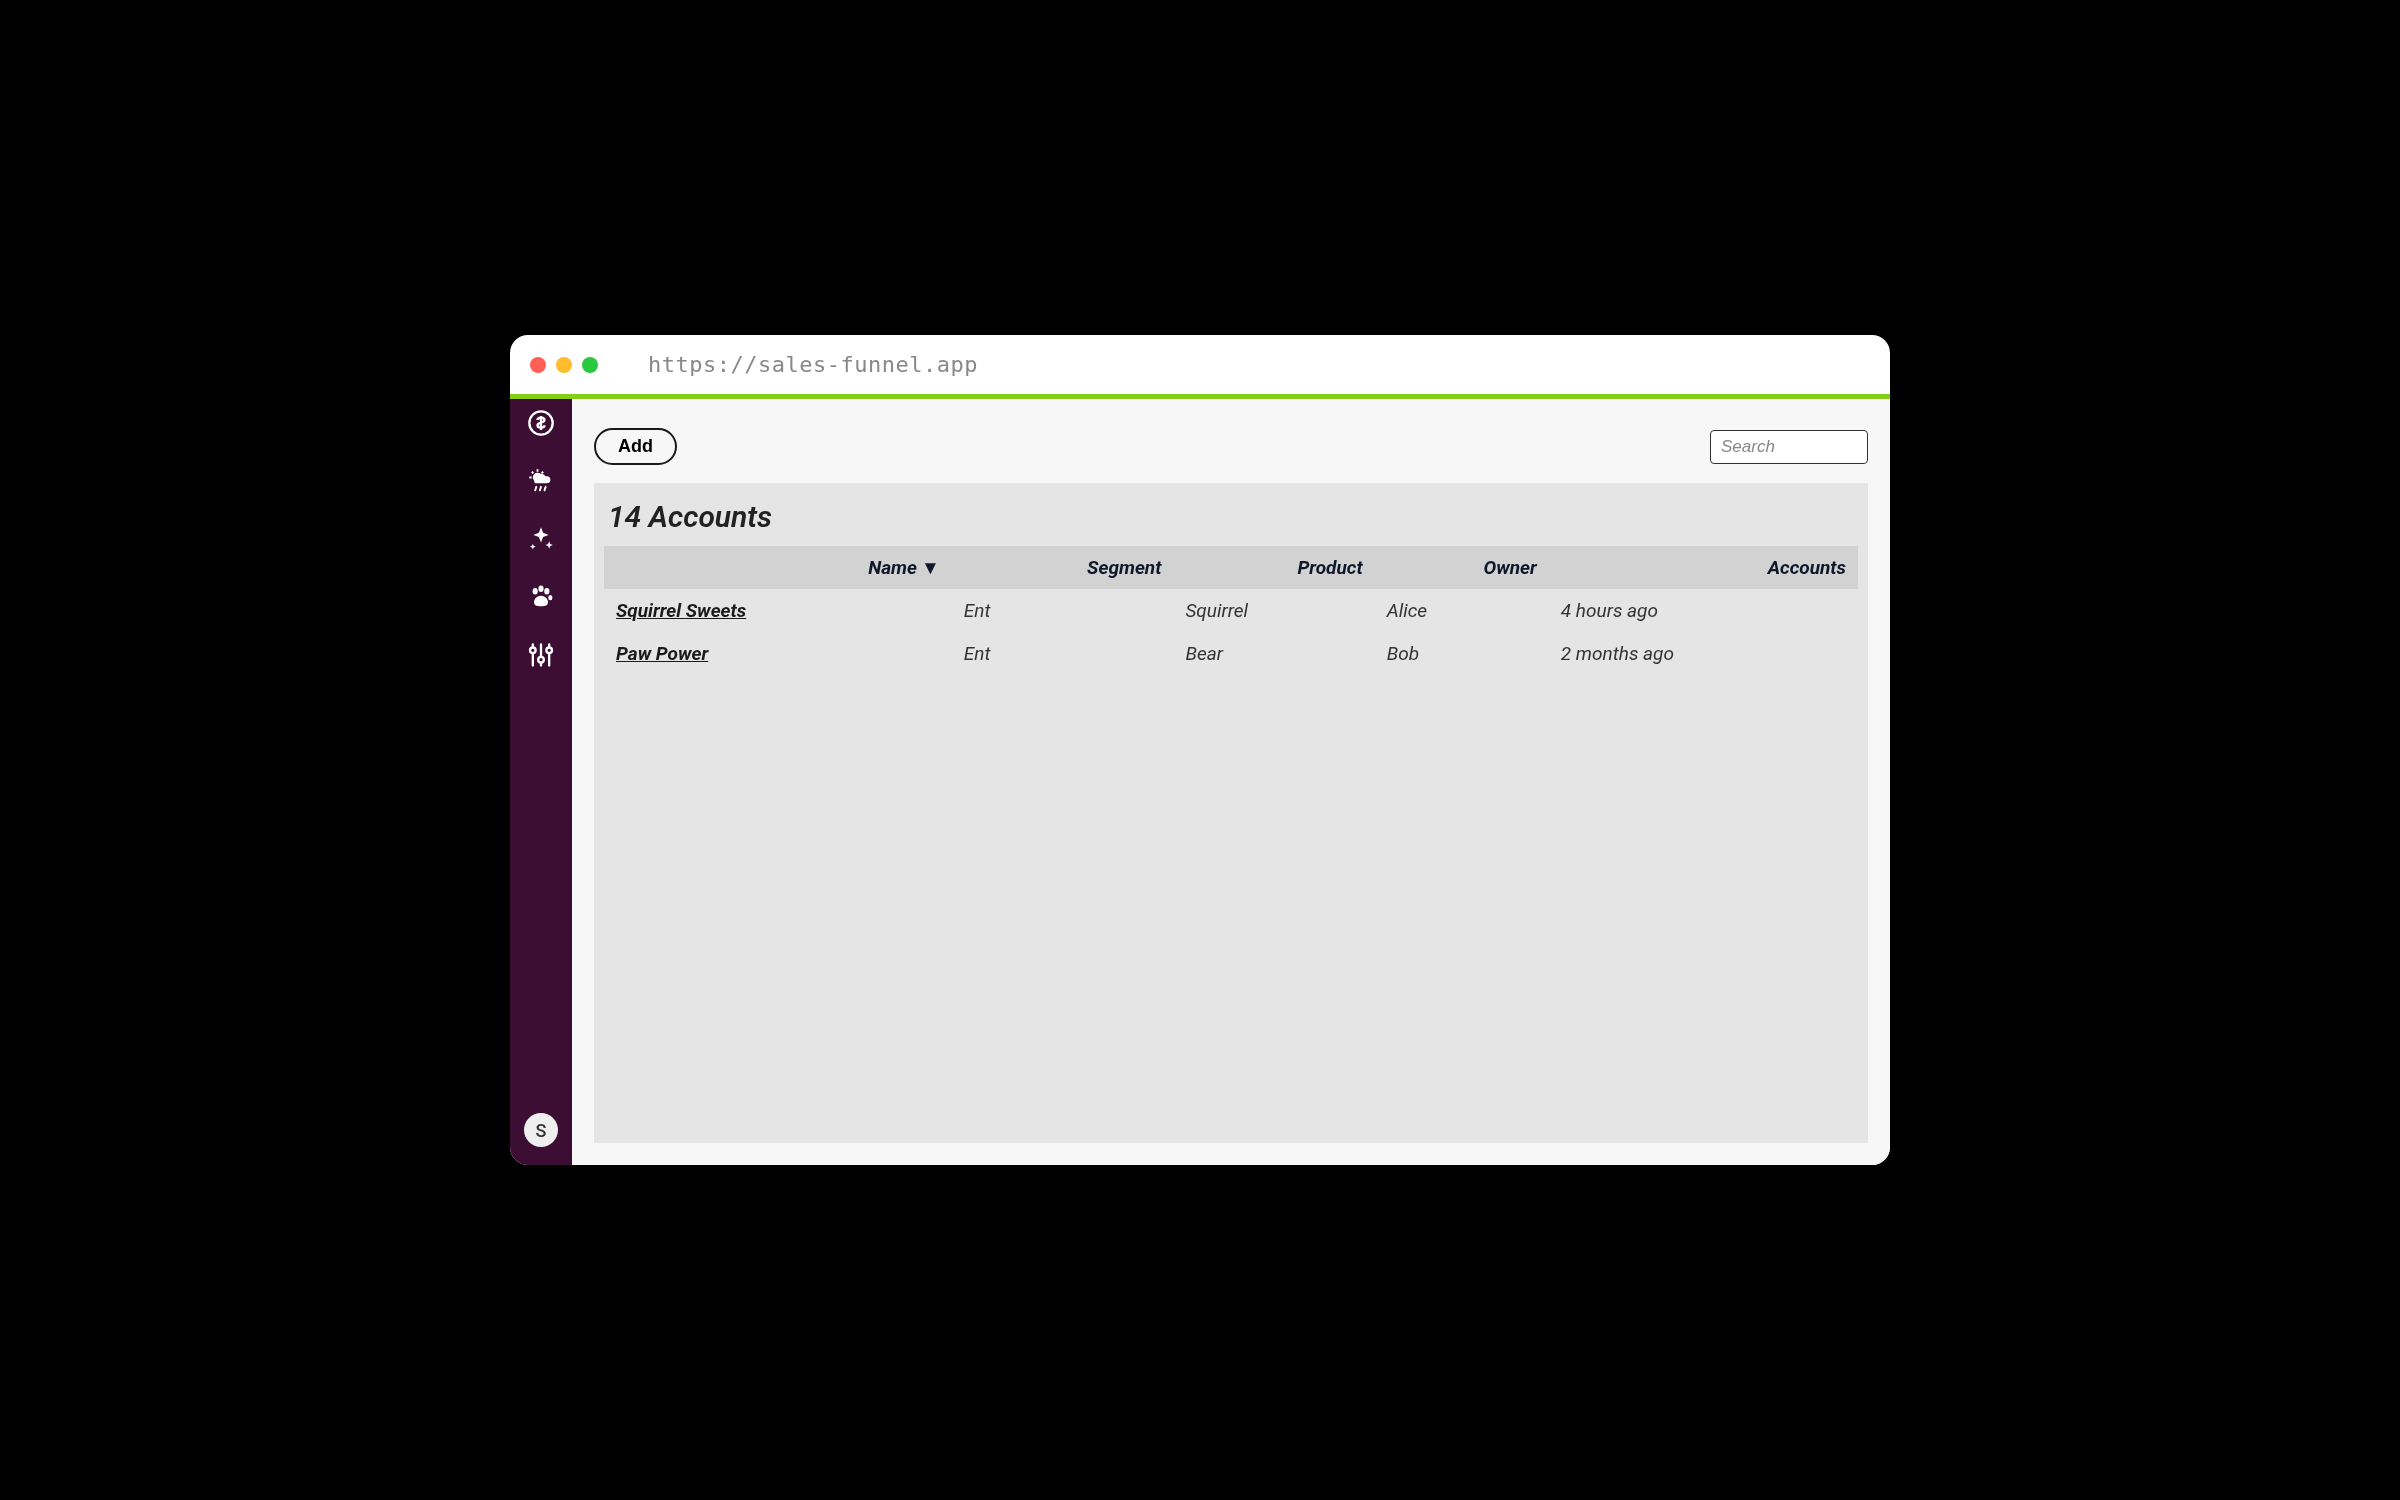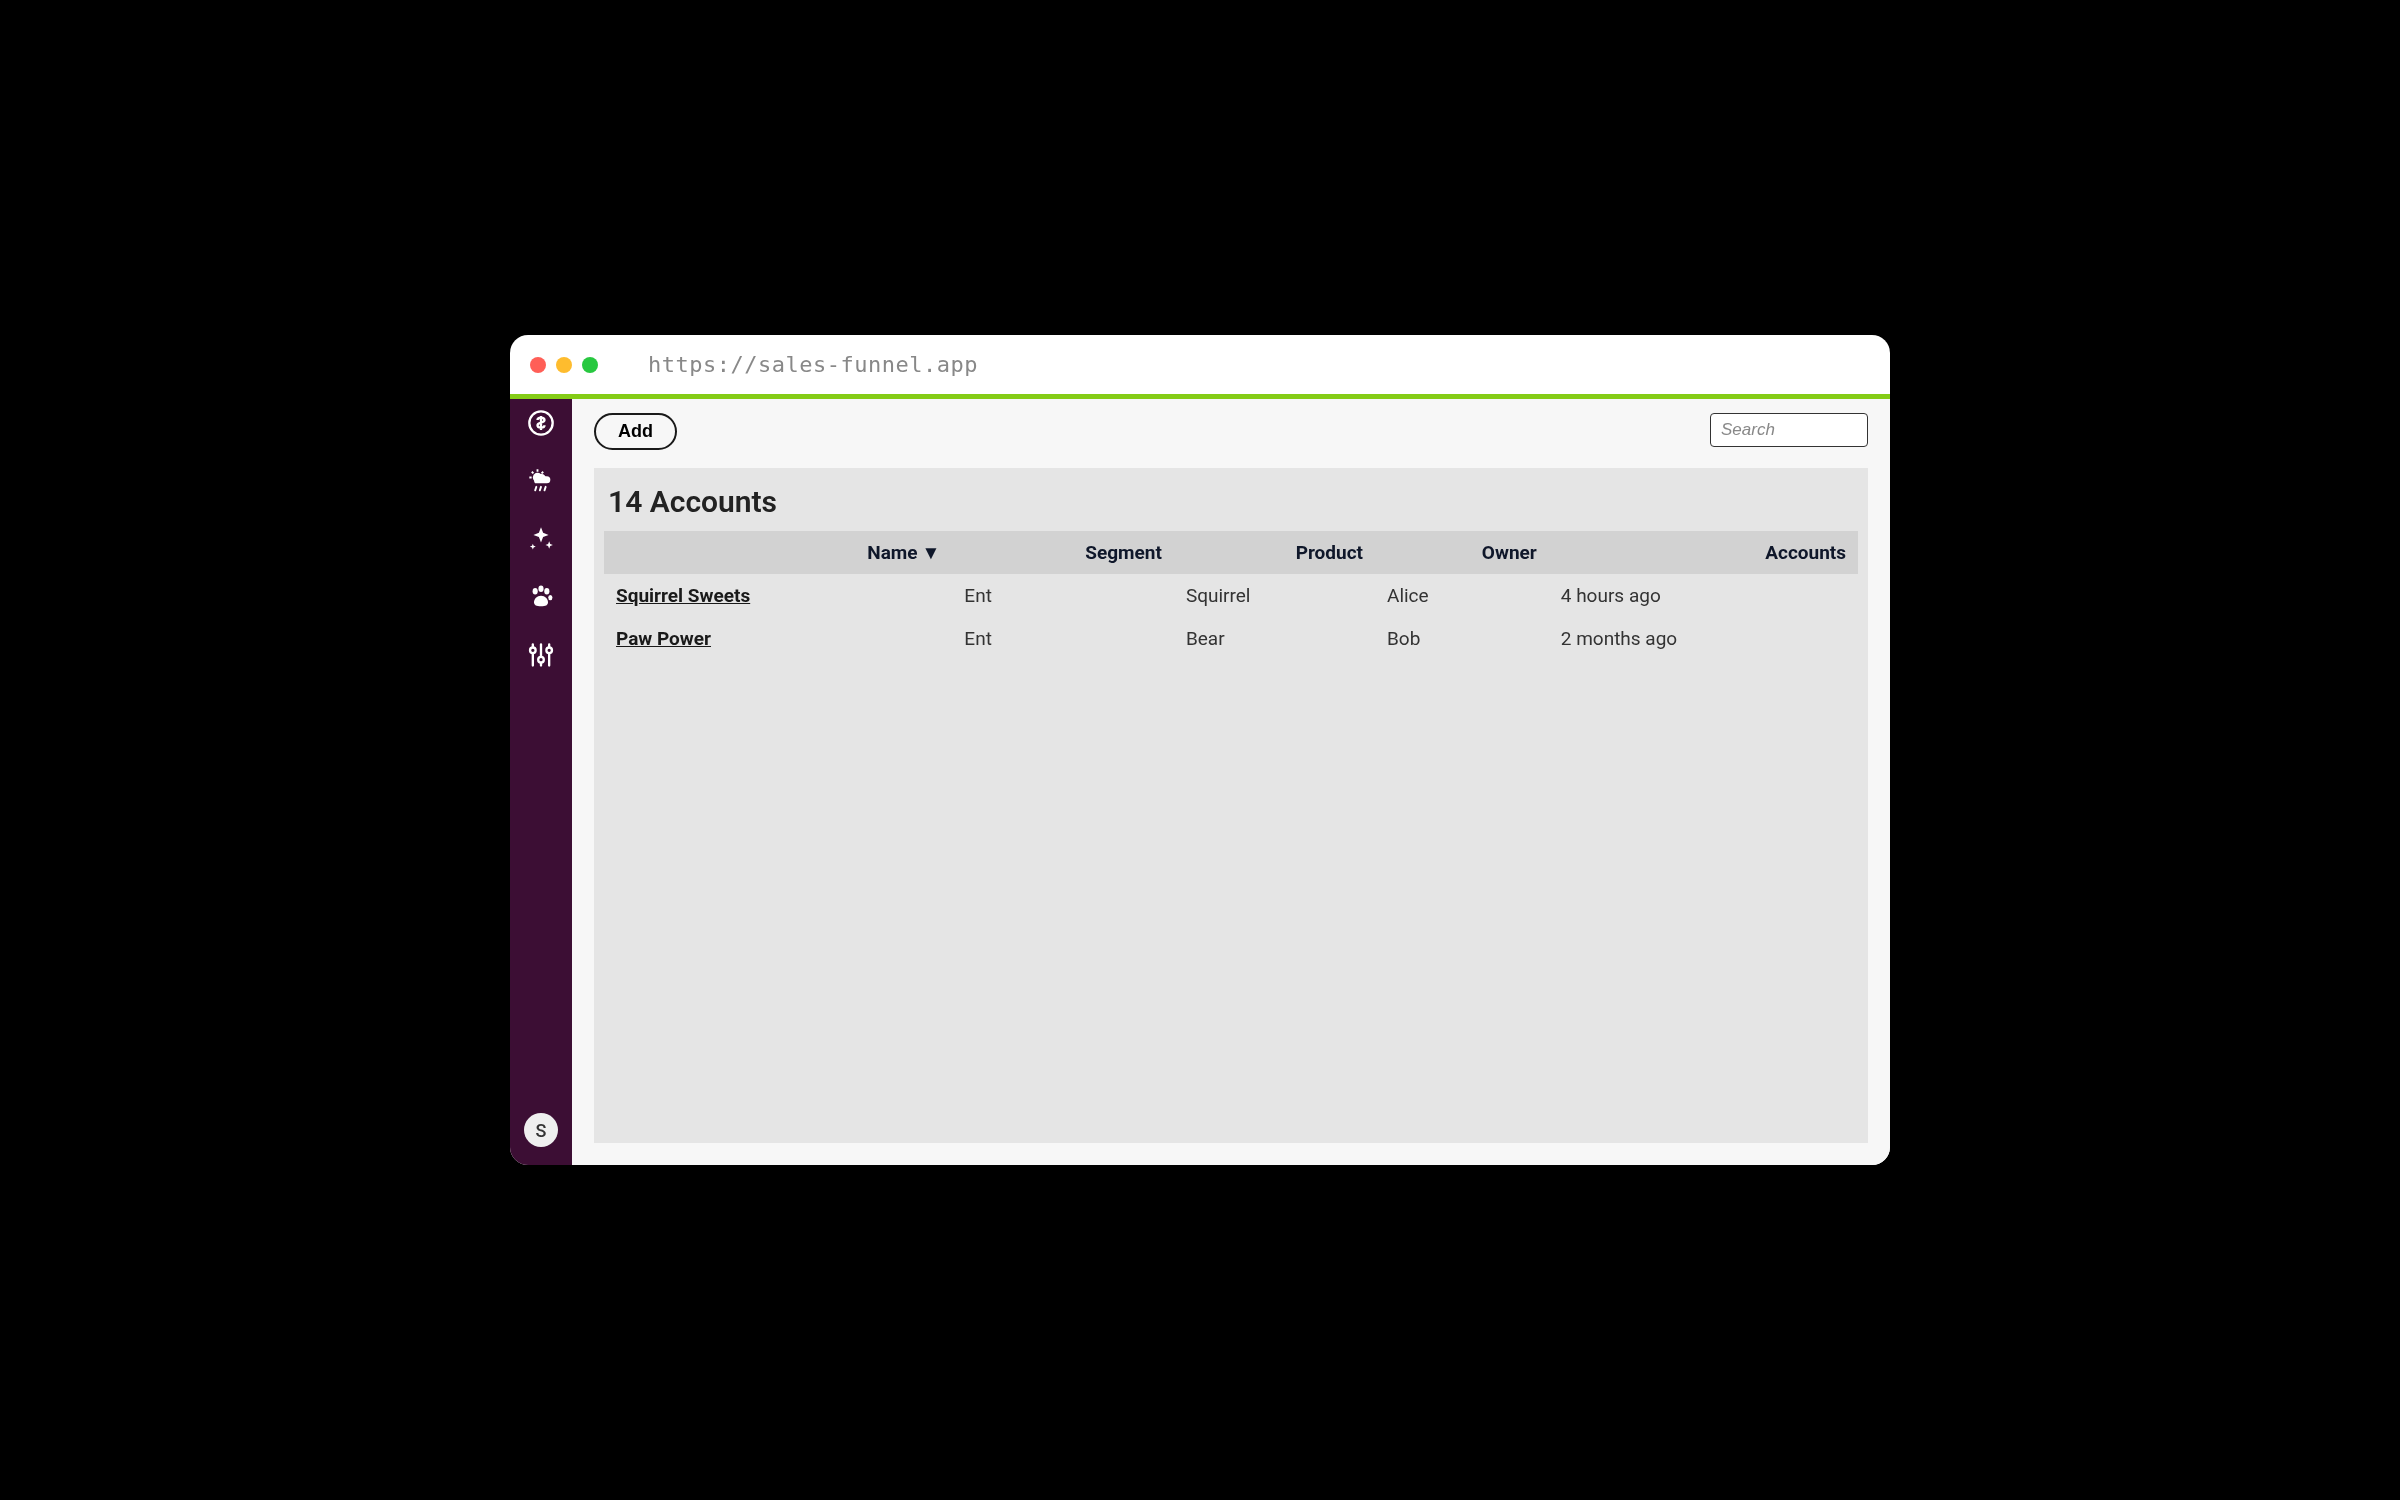--- a/index.html
+++ b/index.html
@@ -68,23 +68,24 @@
 
   .main {
     flex: 1;
     background: #f7f7f7;
     padding: 14px 22px 22px 22px;
     display: flex;
     flex-direction: column;
   }
   .toolbar {
     display: flex;
-    align-items: flex-start;
+    align-items: center;
     justify-content: space-between;
     margin-bottom: 18px;
+    margin-top: 15px;
   }
   .add-btn {
     border: 2px solid #1a1a1a;
     background: transparent;
     border-radius: 999px;
     padding: 6px 22px;
     font-size: 18px;
     font-weight: 700;
     cursor: pointer;
   }
@@ -99,20 +100,21 @@
     background: #fff;
   }
   .search-input::placeholder { color: #888; font-style: italic; }
 
   .panel {
     flex: 1;
     background: #e5e5e5;
     padding: 10px 10px 20px 10px;
     display: flex;
     flex-direction: column;
+    font-style: italic;
   }
   .panel-title {
     font-size: 30px;
     font-weight: 600;
     color: #222;
     padding: 6px 4px 12px 4px;
   }
   table {
     width: 100%;
     border-collapse: collapse;

